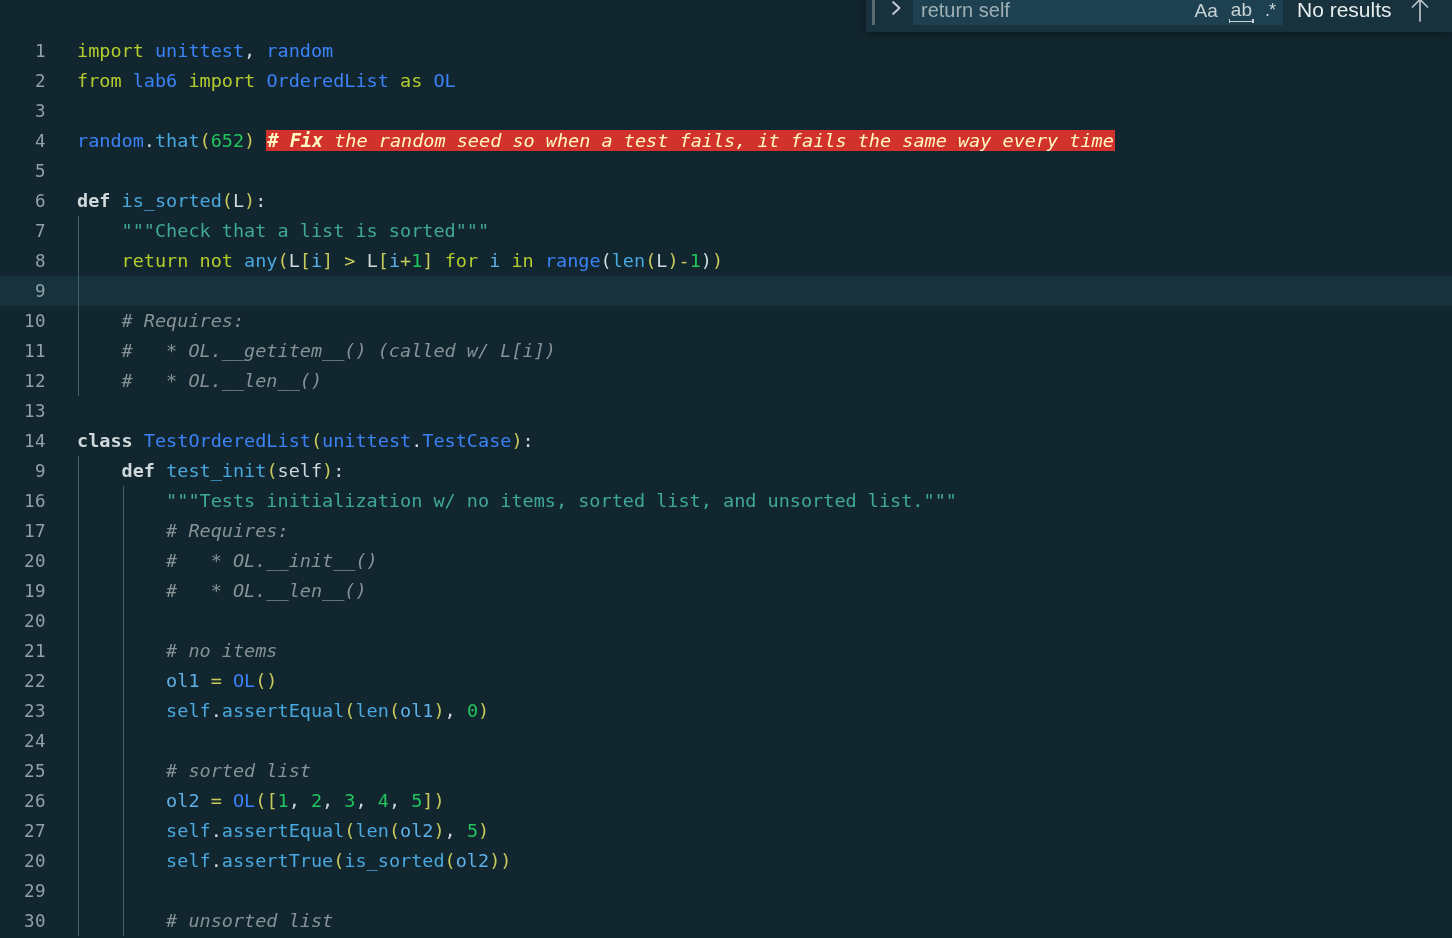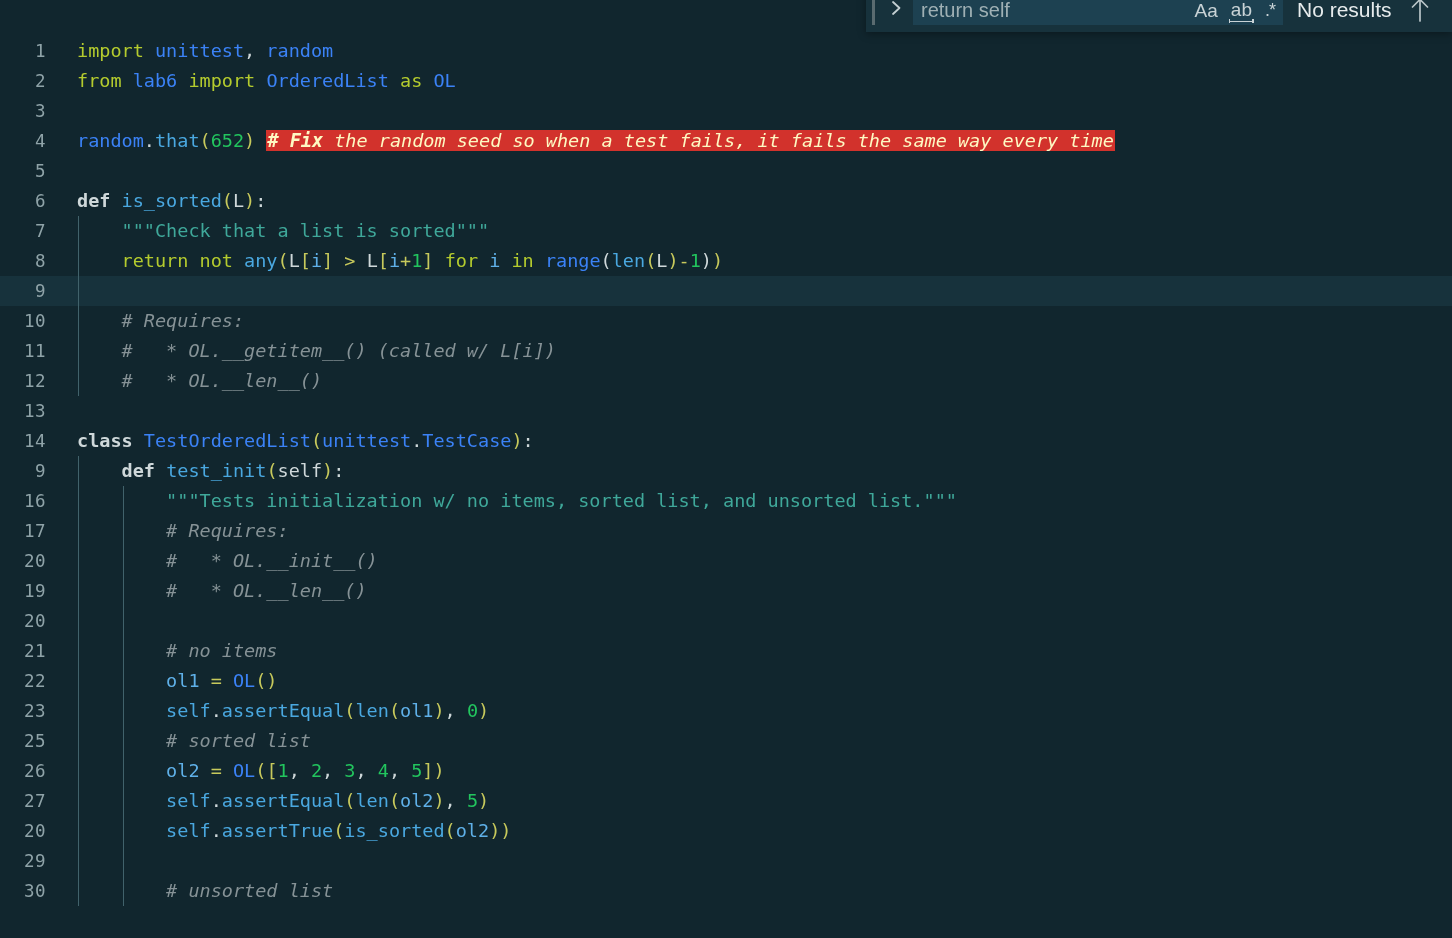--- a/index.html
+++ b/index.html
@@ -203,20 +203,21 @@
       <div class="row"><div class="ln">14</div><div class="code"><span class="kw2">class</span> <span class="mod">TestOrderedList</span><span class="br1">(</span><span class="mod">unittest</span><span class="punc">.</span><span class="mod">TestCase</span><span class="br1">)</span><span class="punc">:</span></div></div>
       <div class="row"><div class="ln">9</div><div class="guide g1"></div><div class="code">    <span class="kw2">def</span> <span class="fn">test_init</span><span class="br1">(</span><span class="var">self</span><span class="br1">)</span><span class="punc">:</span></div></div>
       <div class="row"><div class="ln">16</div><div class="guide g1"></div><div class="guide g2"></div><div class="code">        <span class="str">"""Tests initialization w/ no items, sorted list, and unsorted list."""</span></div></div>
       <div class="row"><div class="ln">17</div><div class="guide g1"></div><div class="guide g2"></div><div class="code">        <span class="com"># Requires:</span></div></div>
       <div class="row"><div class="ln">20</div><div class="guide g1"></div><div class="guide g2"></div><div class="code">        <span class="com">#   * OL.__init__()</span></div></div>
       <div class="row"><div class="ln">19</div><div class="guide g1"></div><div class="guide g2"></div><div class="code">        <span class="com">#   * OL.__len__()</span></div></div>
       <div class="row"><div class="ln">20</div><div class="guide g1"></div><div class="guide g2"></div><div class="code"></div></div>
       <div class="row"><div class="ln">21</div><div class="guide g1"></div><div class="guide g2"></div><div class="code">        <span class="com"># no items</span></div></div>
       <div class="row"><div class="ln">22</div><div class="guide g1"></div><div class="guide g2"></div><div class="code">        <span class="bl">ol1</span> <span class="op">=</span> <span class="mod">OL</span><span class="br1">()</span></div></div>
       <div class="row"><div class="ln">23</div><div class="guide g1"></div><div class="guide g2"></div><div class="code">        <span class="fn">self</span><span class="punc">.</span><span class="fn">assertEqual</span><span class="br1">(</span><span class="fn">len</span><span class="br1">(</span><span class="bl">ol1</span><span class="br1">)</span><span class="punc">,</span> <span class="num">0</span><span class="br1">)</span></div></div>
+      <div class="row"><div class="ln">24</div><div class="guide g1"></div><div class="guide g2"></div><div class="code"></div></div>
       <div class="row"><div class="ln">25</div><div class="guide g1"></div><div class="guide g2"></div><div class="code">        <span class="com"># sorted list</span></div></div>
       <div class="row"><div class="ln">26</div><div class="guide g1"></div><div class="guide g2"></div><div class="code">        <span class="bl">ol2</span> <span class="op">=</span> <span class="mod">OL</span><span class="br1">(</span><span class="br1">[</span><span class="num">1</span><span class="punc">,</span> <span class="num">2</span><span class="punc">,</span> <span class="num">3</span><span class="punc">,</span> <span class="num">4</span><span class="punc">,</span> <span class="num">5</span><span class="br1">]</span><span class="br1">)</span></div></div>
       <div class="row"><div class="ln">27</div><div class="guide g1"></div><div class="guide g2"></div><div class="code">        <span class="fn">self</span><span class="punc">.</span><span class="fn">assertEqual</span><span class="br1">(</span><span class="fn">len</span><span class="br1">(</span><span class="bl">ol2</span><span class="br1">)</span><span class="punc">,</span> <span class="num">5</span><span class="br1">)</span></div></div>
       <div class="row"><div class="ln">20</div><div class="guide g1"></div><div class="guide g2"></div><div class="code">        <span class="fn">self</span><span class="punc">.</span><span class="fn">assertTrue</span><span class="br1">(</span><span class="fn">is_sorted</span><span class="br1">(</span><span class="bl">ol2</span><span class="br1">)</span><span class="br1">)</span></div></div>
       <div class="row"><div class="ln">29</div><div class="guide g1"></div><div class="guide g2"></div><div class="code"></div></div>
       <div class="row"><div class="ln">30</div><div class="guide g1"></div><div class="guide g2"></div><div class="code">        <span class="com"># unsorted list</span></div></div>
     </div>
 
   <div id="find-widget">
     <div class="drag-handle"></div>

